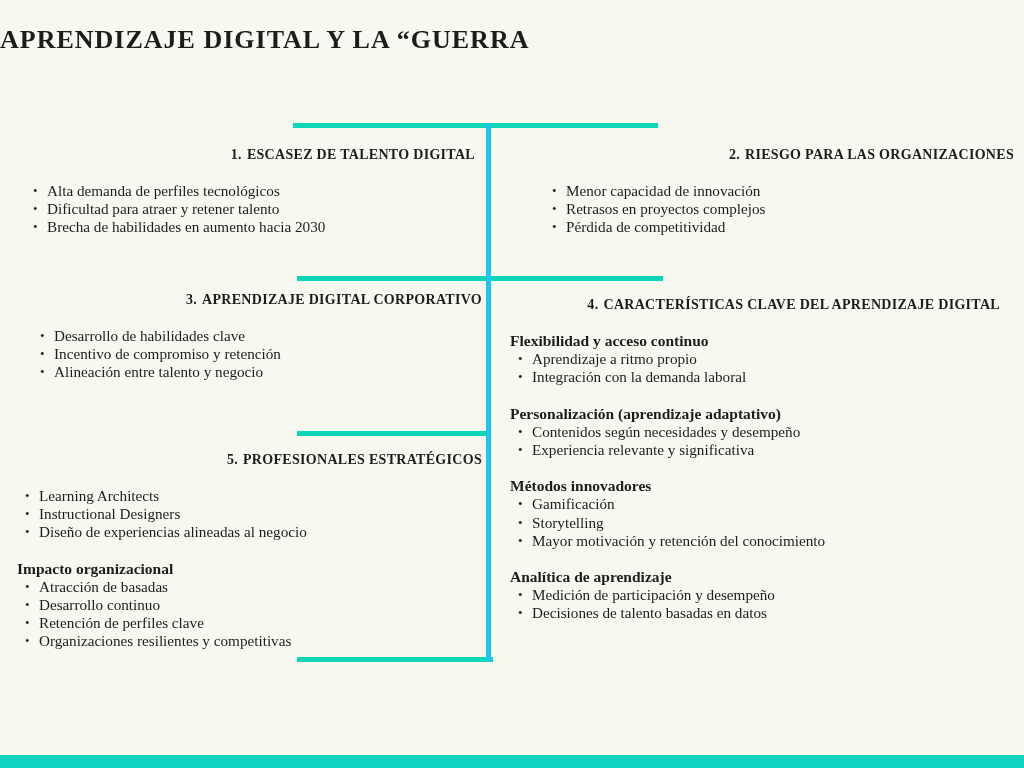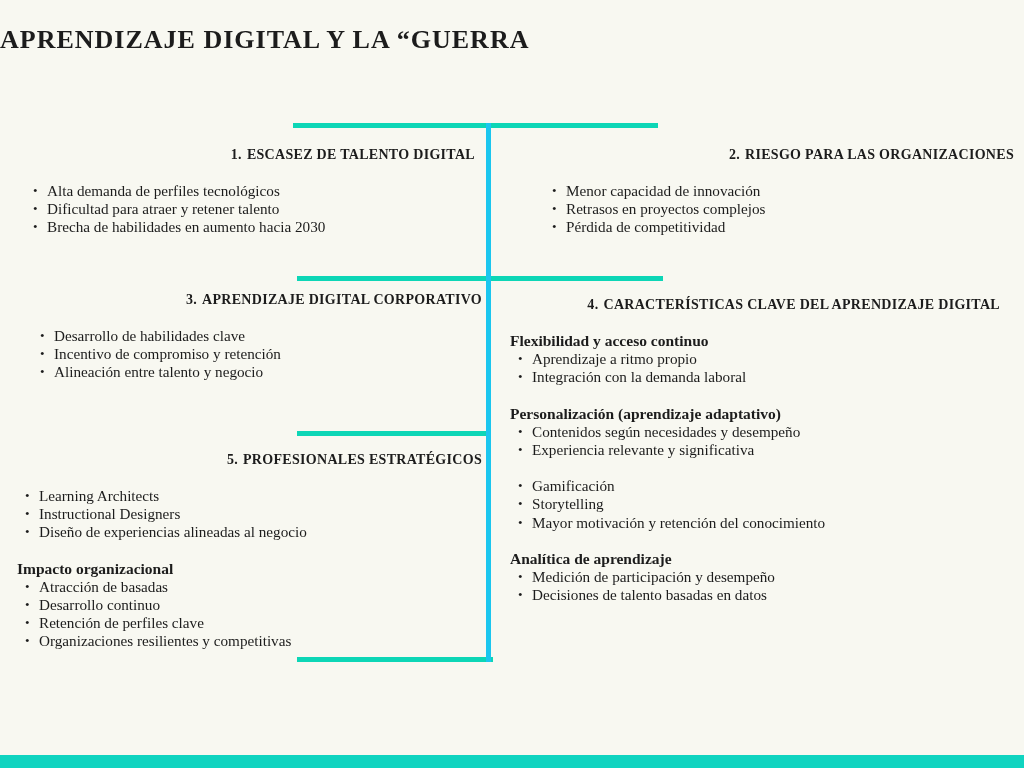--- a/index.html
+++ b/index.html
@@ -124,20 +124,21 @@
         <div class="bullet">
           <span class="dot">•</span>
           <span class="btxt">Contenidos según necesidades y desempeño</span>
         </div>
         <div class="bullet">
           <span class="dot">•</span>
           <span class="btxt">Experiencia relevante y significativa</span>
         </div>
       </div>
       <div class="group">
+        <div class="subhead">Métodos innovadores</div>
         <div class="bullet">
           <span class="dot">•</span>
           <span class="btxt">Gamificación</span>
         </div>
         <div class="bullet">
           <span class="dot">•</span>
           <span class="btxt">Storytelling</span>
         </div>
         <div class="bullet">
           <span class="dot">•</span>

